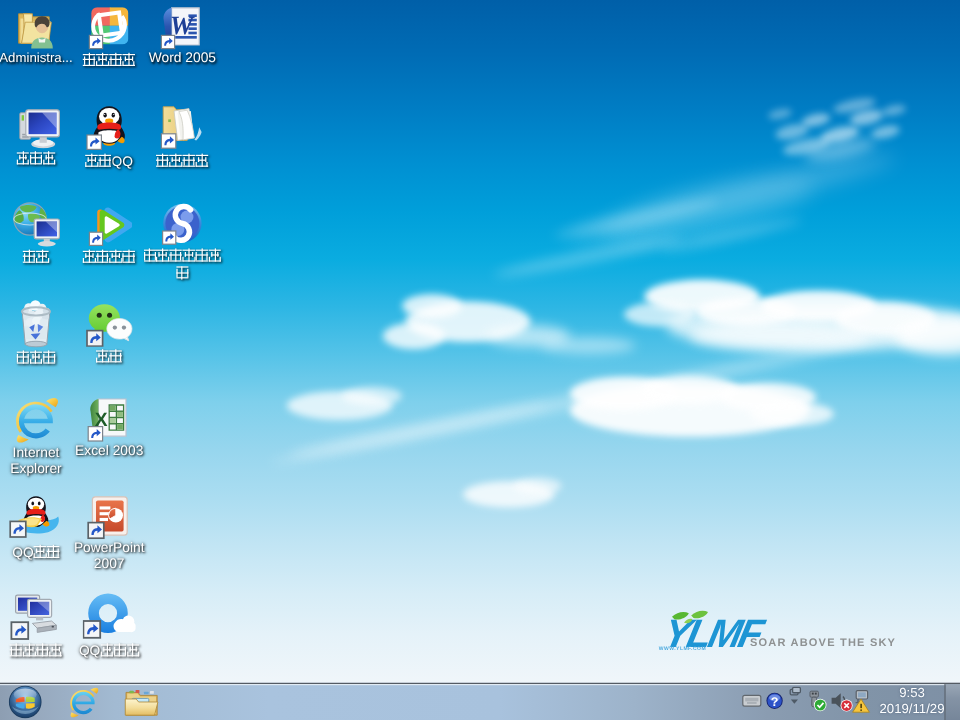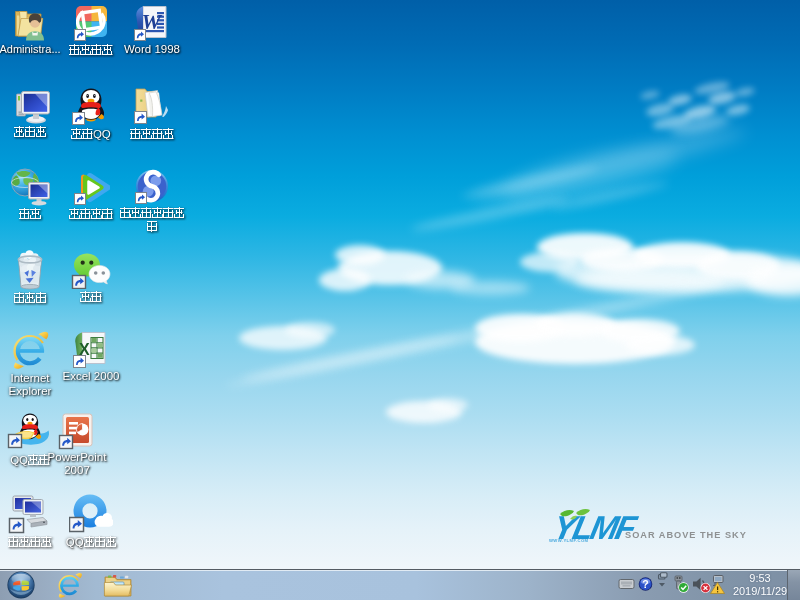--- a/index.html
+++ b/index.html
@@ -158,21 +158,21 @@
           <rect x="24" y="17.8" width="7" height="2.2"></rect>
 <rect x="24" y="21.4" width="7" height="2.2"></rect>
           <rect x="13" y="25" width="18" height="2.2"></rect>
 </g>
 <text x="8.5" y="23.5" font-size="22" font-weight="bold" font-style="italic" font-family="Liberation Serif,serif" fill="#1e3f96">W</text>
 <g transform="translate(1,24)">
           <rect x=".5" y=".5" width="11" height="11" fill="#ffffff" stroke="#7d848c" stroke-width="1"></rect>
           <path d="M2.8,9.2 C2.8,6 4.6,4.4 7,4.3 L7,2.4 L10,5.2 L7,7.8 L7,6.2 C5.4,6.3 4.5,7.2 4.4,9.2 Z" fill="#2458c8"></path>
         </g>
 </svg>
-<div class="lbl">Word 1998</div>
+<div class="lbl">Word 2005</div>
 </div>
 <div class="icon" style="left:-6px;top:88px">
 <svg width="40" height="36" viewBox="0 0 40 36">
 <defs>
 <linearGradient id="scr1" x1="0" y1="0" x2="1" y2="1">
             <stop offset="0%" stop-color="#1b2e8e"></stop>
             <stop offset="45%" stop-color="#2b46c0"></stop>
             <stop offset="100%" stop-color="#3f62e8"></stop>
           </linearGradient>
 </defs>
@@ -401,21 +401,21 @@
 <rect x="19.6" y="7" width="4.8" height="4.2" fill="#71a861"></rect>
 <rect x="25.6" y="12.2" width="4.8" height="4.2" fill="#8fbc7f"></rect>
 <rect x="19.6" y="17.4" width="4.8" height="4.2" fill="#a8cc9a"></rect>
 <rect x="25.6" y="22.6" width="4.8" height="4.2" fill="#71a861"></rect>
 <text x="7" y="24" font-size="16" font-weight="bold" font-family="Liberation Sans" fill="#1e5c28">X</text>
 <g transform="translate(1,24)">
           <rect x=".5" y=".5" width="12" height="12" fill="#ffffff" stroke="#7d848c" stroke-width="1"></rect>
           <path d="M3,10 C3,6.5 5,4.8 7.6,4.7 L7.6,2.6 L11,5.7 L7.6,8.5 L7.6,6.7 C5.8,6.8 4.8,7.8 4.7,10 Z" fill="#2458c8"></path>
         </g>
 </svg>
-<div class="lbl">Excel 2000</div>
+<div class="lbl">Excel 2003</div>
 </div>
 <div class="icon" style="left:-6px;top:412px">
 <svg width="46" height="40" viewBox="0 0 46 40">
 <path d="M5,26 C9,20.5 17,18.5 24,20.5 C31,22.5 38,22 41.5,18.5 C43.5,23.5 40,29.5 33,31.5 C24,34 10,32.5 5,26 Z" fill="#45b5ee"></path>
 <path d="M3,28.5 C6,24.5 12,23 17,24 C13,27.5 8,29.5 3,28.5 Z" fill="#6cc8f2"></path>
 <path d="M23,1.5 C17.5,1.5 14.8,6 14.8,10.8 C14.8,12.4 15,13.8 15.6,15.2 C13.6,17.6 12.4,20.4 12.8,22.4 C13.2,24.4 15.2,25.6 17.6,24.8 C19,26.4 20.9,27.2 23,27.2 C25.1,27.2 27,26.4 28.4,24.8 C30.8,25.6 32.8,24.4 33.2,22.4 C33.6,20.4 32.4,17.6 30.4,15.2 C31,13.8 31.2,12.4 31.2,10.8 C31.2,6 28.5,1.5 23,1.5 Z" fill="#14141c"></path>
 <ellipse cx="23" cy="8.3" rx="6.8" ry="5.6" fill="#ffffff"></ellipse>
 <ellipse cx="20.2" cy="7.1" rx="2.1" ry="2.7" fill="#ffffff"></ellipse>
 <ellipse cx="25.8" cy="7.1" rx="2.1" ry="2.7" fill="#ffffff"></ellipse>
 <ellipse cx="20.3" cy="7.5" rx="1.1" ry="1.6" fill="#14141c"></ellipse>
@@ -427,21 +427,21 @@
 <path d="M8,22 C13,18.5 22,18 28,20.5 L24,26.5 C18,28.5 11,26.5 8,22 Z" fill="#f7cf4a"></path>
 <path d="M9.5,22.5 C14,19.5 21,19 26,21 L23.5,25 C18.5,26.8 12.5,25.5 9.5,22.5 Z" fill="#fbe38a"></path>
 <path d="M28.4,24.8 C30,26.8 32.4,27.4 33.6,26.2 C34.8,24.8 33.8,22.8 31.8,22 Z" fill="#f59c00"></path>
 <g transform="translate(1,22)">
           <rect x=".5" y=".5" width="13" height="13" fill="#f4f6f8" stroke="#5a6268" stroke-width="1.4"></rect>
           <path d="M3.2,10.8 C3.2,7 5.4,5.2 8.2,5.1 L8.2,2.8 L12,6.2 L8.2,9.3 L8.2,7.3 C6.2,7.4 5.2,8.5 5.1,10.8 Z" fill="#2458c8"></path>
         </g>
 </svg>
 <div class="lbl">QQ<span class="zh v2"></span><span class="zh"></span></div>
 </div>
-<div class="icon" style="left:41px;top:413px">
+<div class="icon" style="left:55px;top:413px">
 <svg width="38" height="37" viewBox="0 0 38 37">
 <defs>
 <linearGradient id="ppg" x1="0" y1="0" x2="0" y2="1">
             <stop offset="0%" stop-color="#e8744a"></stop>
             <stop offset="100%" stop-color="#c64a2c"></stop>
           </linearGradient>
 </defs>
 <rect x="5" y="1" width="29" height="32" rx="2.5" fill="#f8f0ec" stroke="#d8c2b8" stroke-width="1"></rect>
 <rect x="8" y="4" width="23" height="26" rx="1.5" fill="url(#ppg)"></rect>
 <rect x="11" y="9" width="9" height="2.6" fill="#ffffff"></rect>

